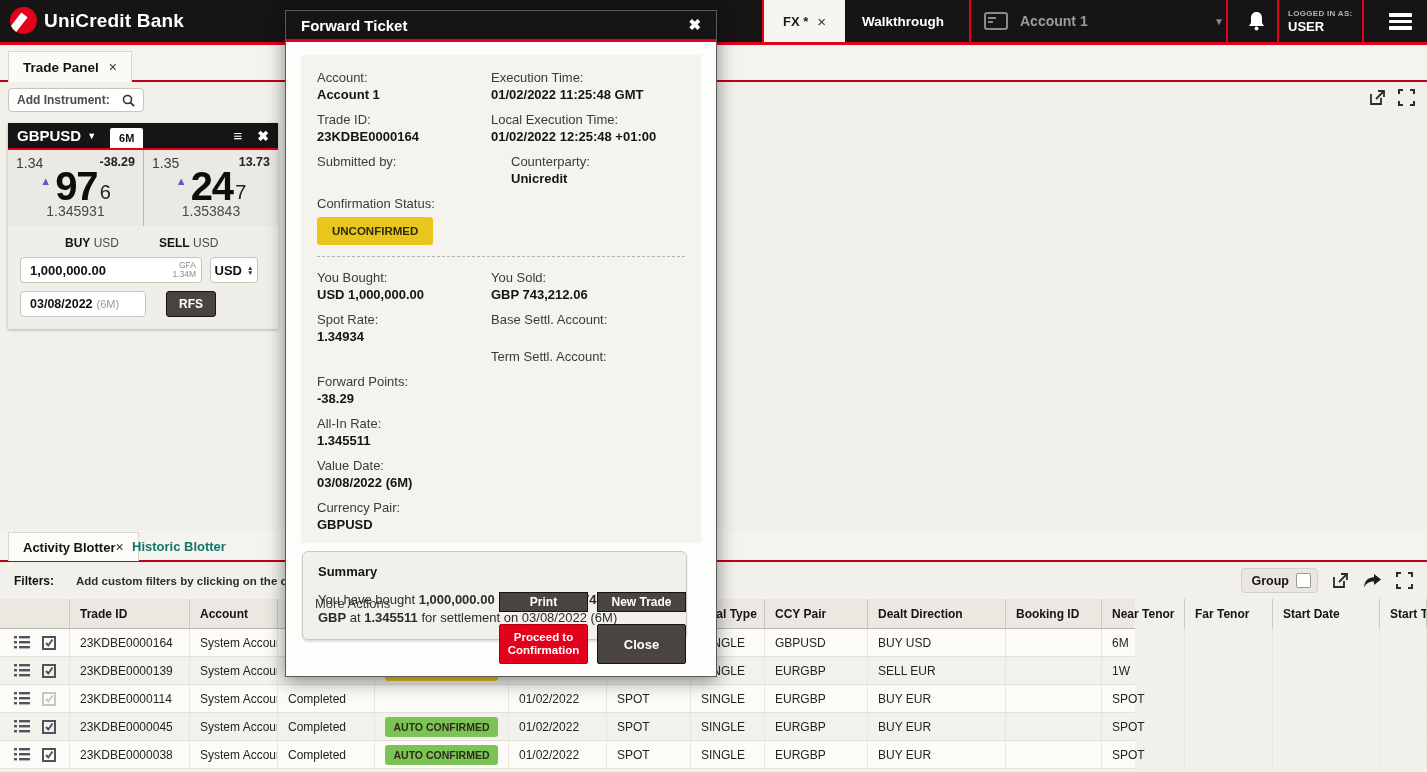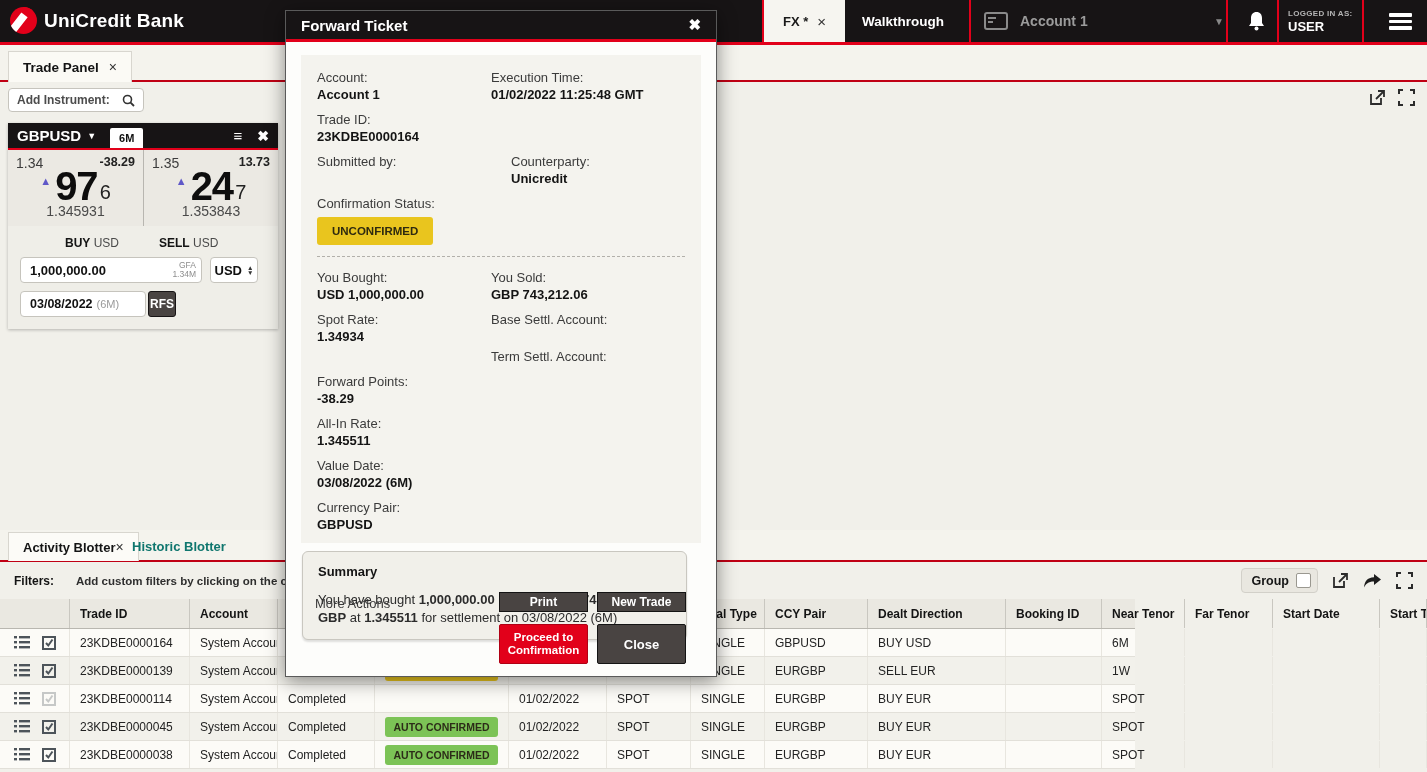--- a/index.html
+++ b/index.html
@@ -64,21 +64,21 @@
   .amt-row { display:flex; gap:8px; }
   .amt-input { width:182px; height:26px; background:#fff; border:1px solid #c6c4bd; border-radius:4px; display:flex; align-items:center; padding:0 5px 0 9px; }
   .amt-val { font-weight:bold; font-size:13px; color:#111; flex:1; }
   .gfa { text-align:right; font-size:8.5px; line-height:9px; color:#8d8d8d; }
   .ccy-select { width:48px; height:26px; background:#fff; border:1px solid #c6c4bd; border-radius:4px; display:flex; align-items:center; justify-content:center; gap:5px; font-weight:bold; font-size:13px; color:#111; }
   .spinner { display:flex; flex-direction:column; font-size:6.5px; color:#333; line-height:5px; }
   .date-row { display:flex; margin-top:8px; }
   .date-input { width:126px; height:26px; background:#fff; border:1px solid #c6c4bd; border-radius:4px; display:flex; align-items:center; padding:0 9px; gap:4px; }
   .date-val { font-weight:bold; font-size:12.5px; color:#111; }
   .date-ten { font-size:11px; color:#9a9a9a; }
-  .rfs-btn { margin-left:2px; width:28px; height:26px; background:#494442; border:1px solid #171415; border-radius:3px; color:#fff; font-weight:bold; font-size:12px; display:flex; align-items:center; justify-content:center; }
+  .rfs-btn { margin-left:20px; width:50px; height:26px; background:#494442; border:1px solid #171415; border-radius:3px; color:#fff; font-weight:bold; font-size:12px; display:flex; align-items:center; justify-content:center; }
 
   
   .blotter { position:absolute; left:0; top:530px; width:1427px; bottom:0; background:#f1f0ea; }
   .b-tabs { height:32px; position:relative; border-bottom:2px solid #c00014; background:#f4f3ed; }
   .b-tab { position:absolute; top:2px; height:29px; display:flex; align-items:center; padding:0 14px; font-weight:bold; font-size:13px; color:#141414; }
   .b-tab.active { left:8px; background:#fcfbf7; border:1px solid #d8d6cf; border-bottom:none; }
   .b-tab.inactive { left:118px; color:#0f766e; }
   .filters-row { height:37px; display:flex; align-items:center; padding:0 14px; position:relative; }
   .filters-label { font-weight:bold; font-size:12px; color:#141414; margin-right:22px; }
   .filters-hint { font-weight:bold; font-size:11.5px; color:#2e2e2e; }
@@ -488,20 +488,24 @@
         <div class="f-cell right">
             <div class="f-label">Execution Time:</div>
             <div class="f-value">01/02/2022 11:25:48 GMT</div>
           </div>
       </div>
       <div class="f-row">
         <div class="f-cell">
             <div class="f-label">Trade ID:</div>
             <div class="f-value">23KDBE0000164</div>
           </div>
+        <div class="f-cell right">
+            <div class="f-label">Local Execution Time:</div>
+            <div class="f-value">01/02/2022 12:25:48 +01:00</div>
+          </div>
       </div>
       <div class="f-row">
         <div class="f-cell right">
             <div class="f-label">Submitted by:</div>
             <div class="f-value"></div>
           </div>
         <div class="f-cell">
             <div class="f-label">Counterparty:</div>
             <div class="f-value">Unicredit</div>
           </div>

